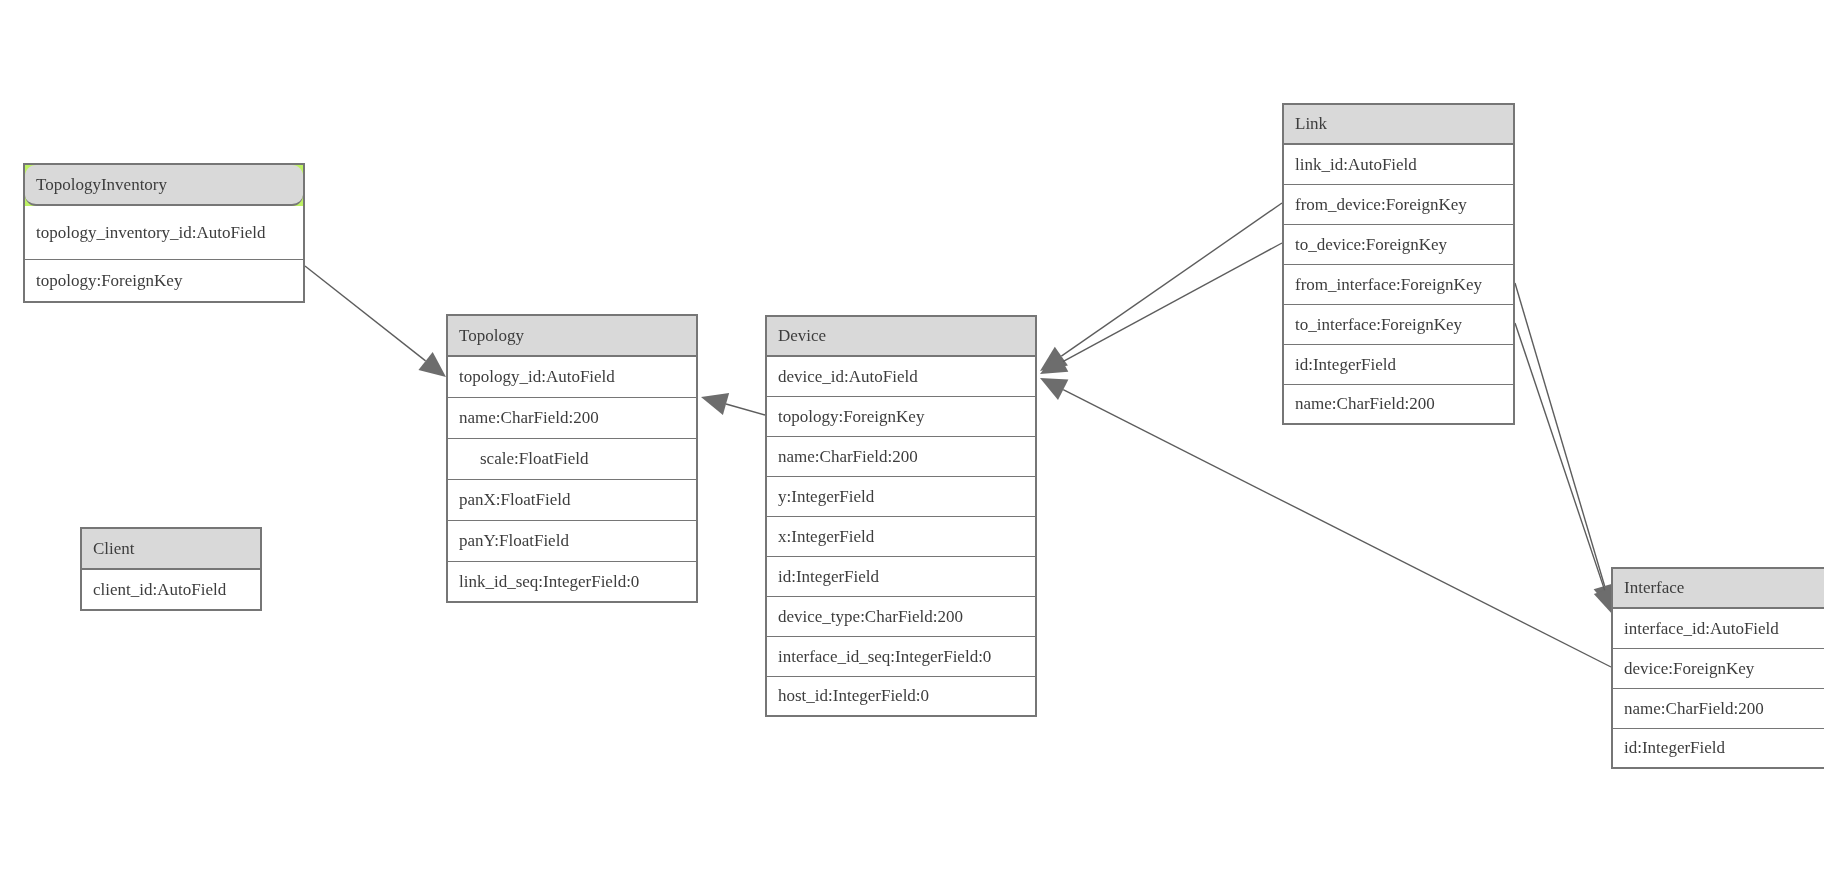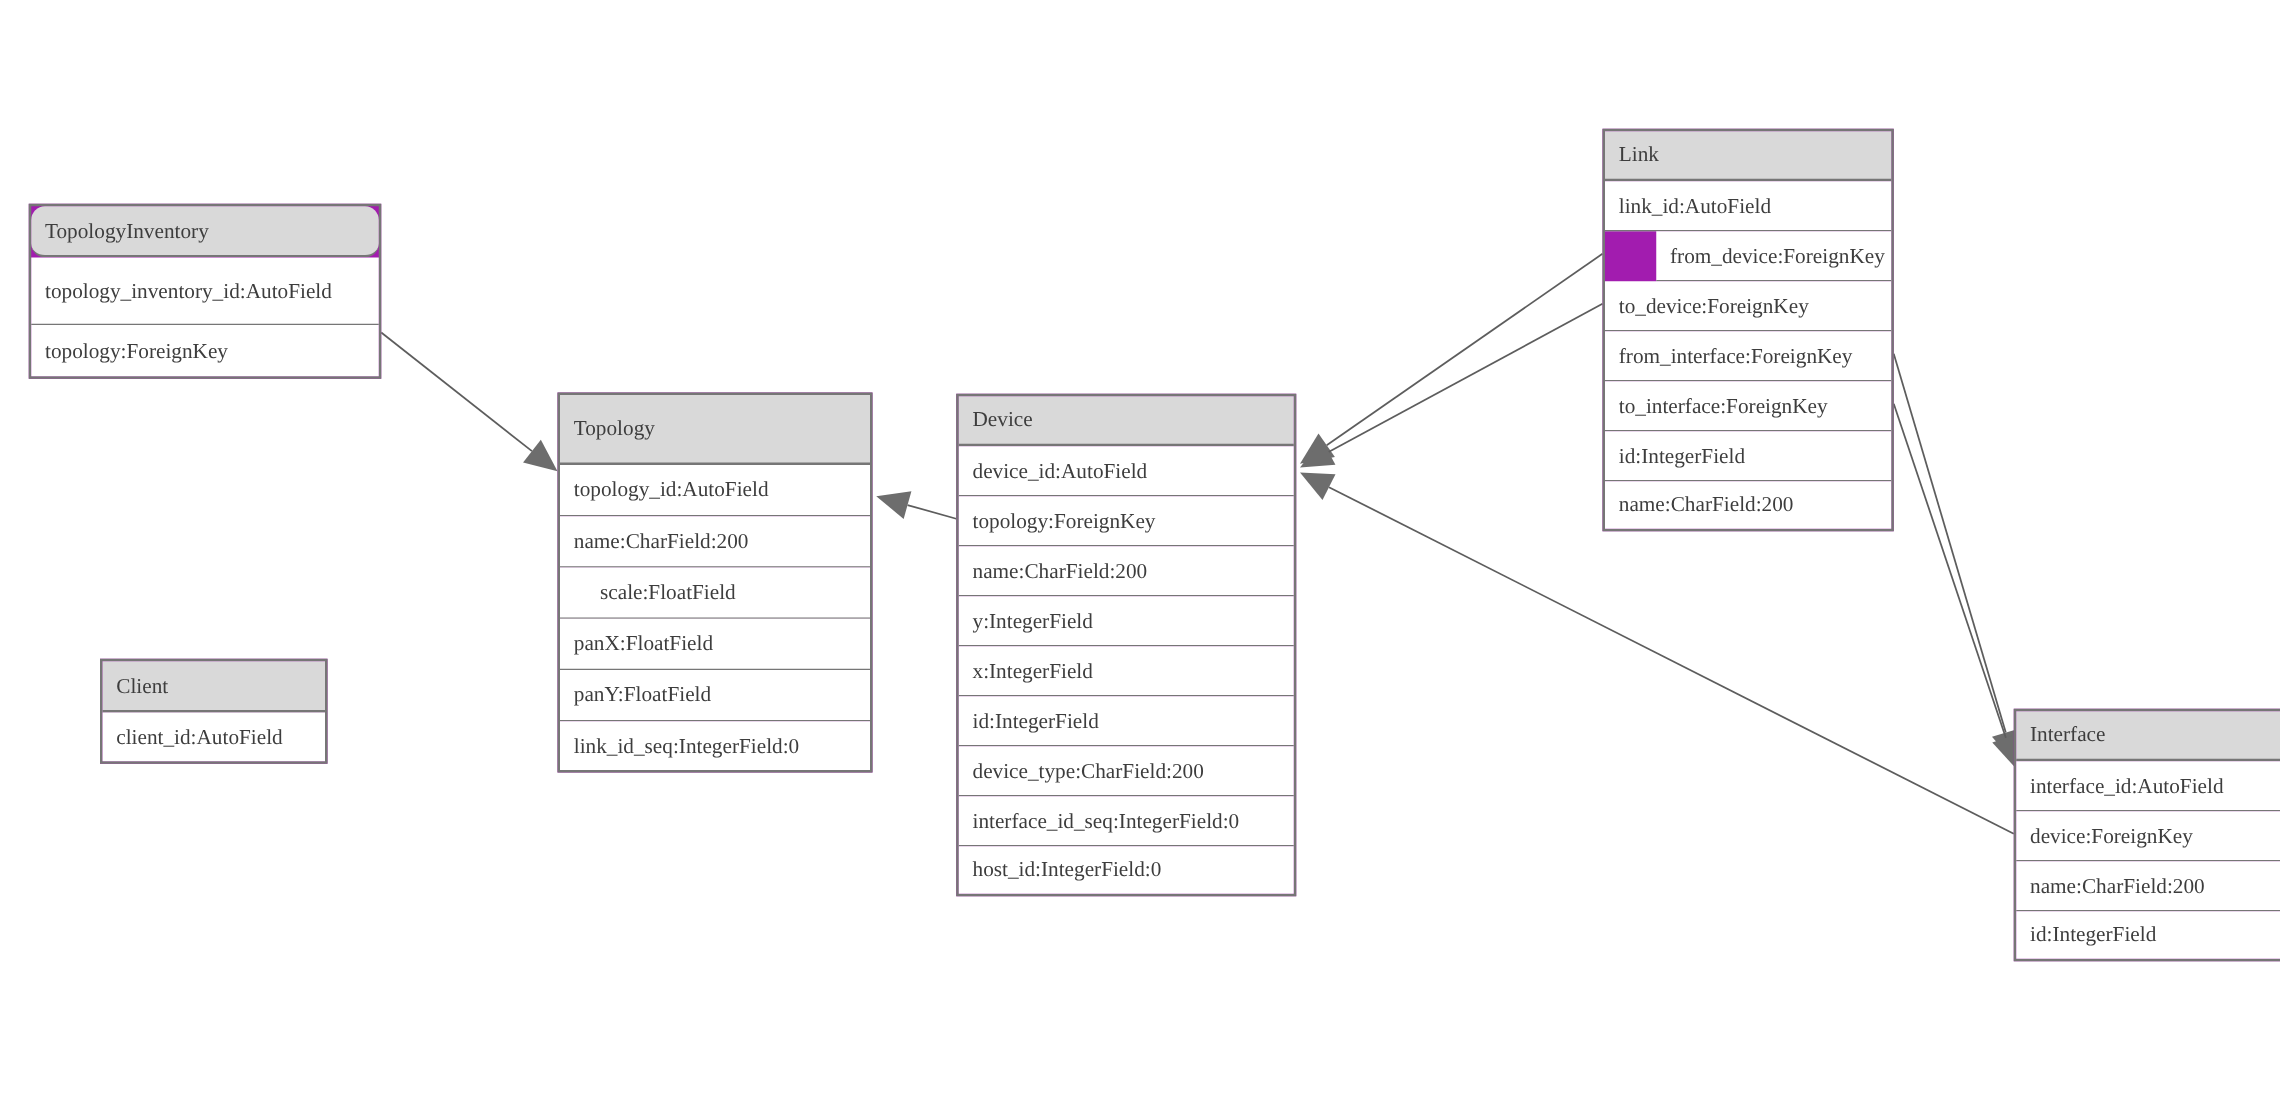--- a/index.html
+++ b/index.html
@@ -13,21 +13,21 @@
   }
   #connections {
     position: absolute;
     left: 0; top: 0;
     width: 1824px; height: 874px;
   }
   .entity {
     position: absolute;
     box-sizing: border-box;
     border: 2px solid #767676;
-    background: #a21caf;
+    background: #bef264;
     color: #3d3d3d;
     font-size: 17px;
   }
   .entity-header {
     box-sizing: border-box;
     display: flex;
     align-items: center;
     padding-left: 11px;
     background: #d9d9d9;
     border-bottom: 2px solid #767676;
@@ -63,21 +63,21 @@
       <line x1="1515" y1="323" x2="1604.7274471341218" y2="590.351169011873" stroke="#5d5d5d" stroke-width="1.4"></line>
       <polygon points="1613,615 1593.825079581681,594.010182779473 1615.6298146865627,586.6921552442731" fill="#6d6d6d"></polygon>
     </svg>
   <div id="entities">
       <div class="entity" style="left: 23px; top: 163px; width: 282px;">
         <div class="entity-header" style="height: 41px; border-radius: 11px;">TopologyInventory</div>
         <div class="entity-row" style="height: 54px;">topology_inventory_id:AutoField</div>
         <div class="entity-row" style="height: 41px;">topology:ForeignKey</div>
       </div>
       <div class="entity" style="left: 446px; top: 314px; width: 252px;">
-        <div class="entity-header" style="height: 56px;">Topology</div>
+        <div class="entity-header" style="height: 41px;">Topology</div>
         <div class="entity-row" style="height: 41px;">topology_id:AutoField</div>
         <div class="entity-row" style="height: 41px;">name:CharField:200</div>
         <div class="entity-row" style="height: 41px; padding-left: 32px;">scale:FloatField</div>
         <div class="entity-row" style="height: 41px;">panX:FloatField</div>
         <div class="entity-row" style="height: 41px;">panY:FloatField</div>
         <div class="entity-row" style="height: 39px;">link_id_seq:IntegerField:0</div>
       </div>
       <div class="entity" style="left: 80px; top: 527px; width: 182px;">
         <div class="entity-header" style="height: 41px;">Client</div>
         <div class="entity-row" style="height: 39px;">client_id:AutoField</div>
@@ -90,21 +90,21 @@
         <div class="entity-row" style="height: 40px;">y:IntegerField</div>
         <div class="entity-row" style="height: 40px;">x:IntegerField</div>
         <div class="entity-row" style="height: 40px;">id:IntegerField</div>
         <div class="entity-row" style="height: 40px;">device_type:CharField:200</div>
         <div class="entity-row" style="height: 40px;">interface_id_seq:IntegerField:0</div>
         <div class="entity-row" style="height: 38px;">host_id:IntegerField:0</div>
       </div>
       <div class="entity" style="left: 1282px; top: 103px; width: 233px;">
         <div class="entity-header" style="height: 40px;">Link</div>
         <div class="entity-row" style="height: 40px;">link_id:AutoField</div>
-        <div class="entity-row" style="height: 40px; margin-left: 41px;">from_device:ForeignKey</div>
+        <div class="entity-row" style="height: 40px;">from_device:ForeignKey</div>
         <div class="entity-row" style="height: 40px;">to_device:ForeignKey</div>
         <div class="entity-row" style="height: 40px;">from_interface:ForeignKey</div>
         <div class="entity-row" style="height: 40px;">to_interface:ForeignKey</div>
         <div class="entity-row" style="height: 40px;">id:IntegerField</div>
         <div class="entity-row" style="height: 38px;">name:CharField:200</div>
       </div>
       <div class="entity" style="left: 1611px; top: 567px; width: 220px;">
         <div class="entity-header" style="height: 40px;">Interface</div>
         <div class="entity-row" style="height: 40px;">interface_id:AutoField</div>
         <div class="entity-row" style="height: 40px;">device:ForeignKey</div>

